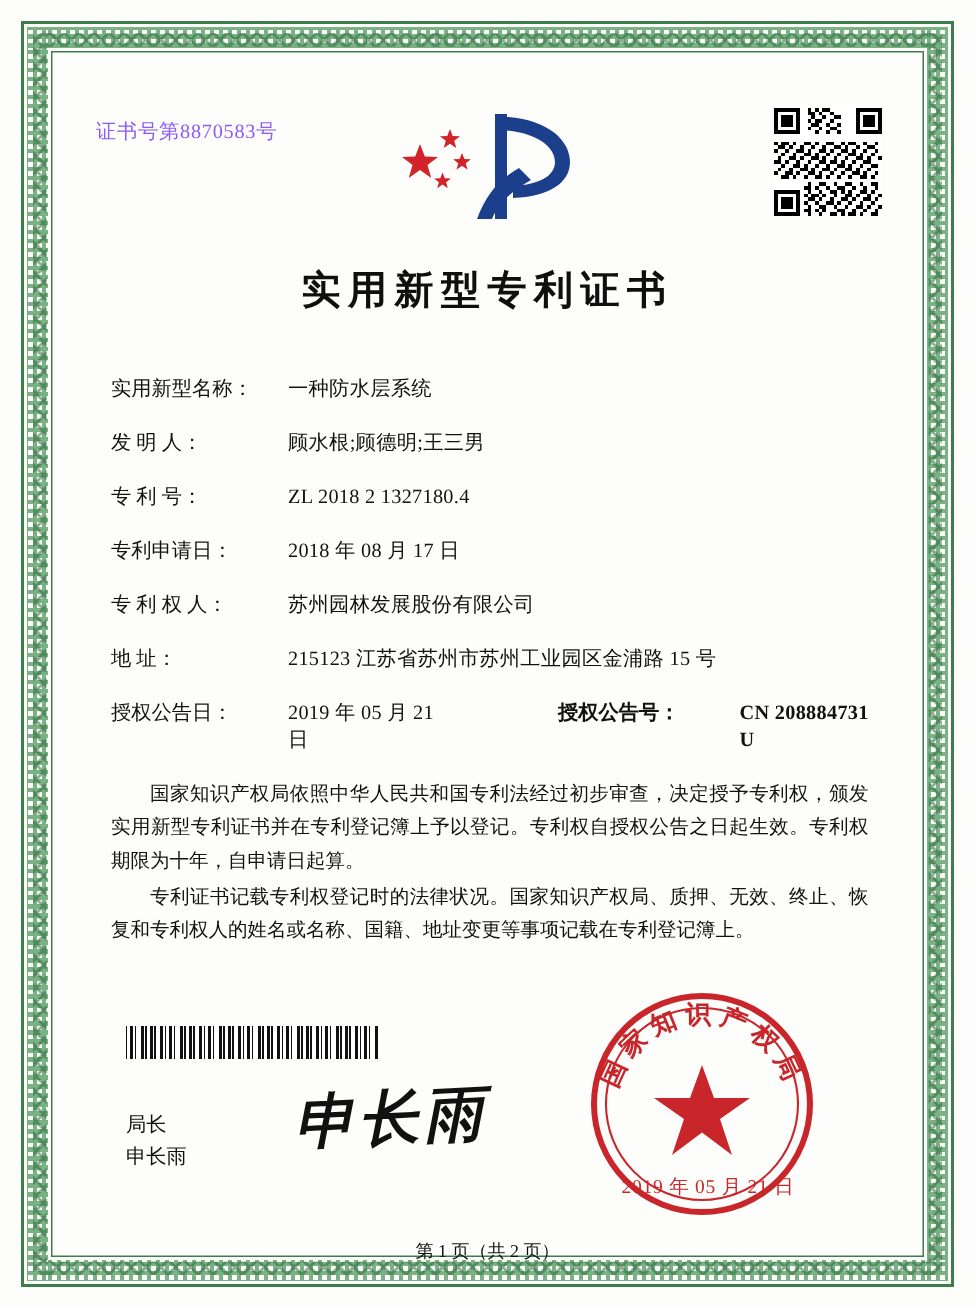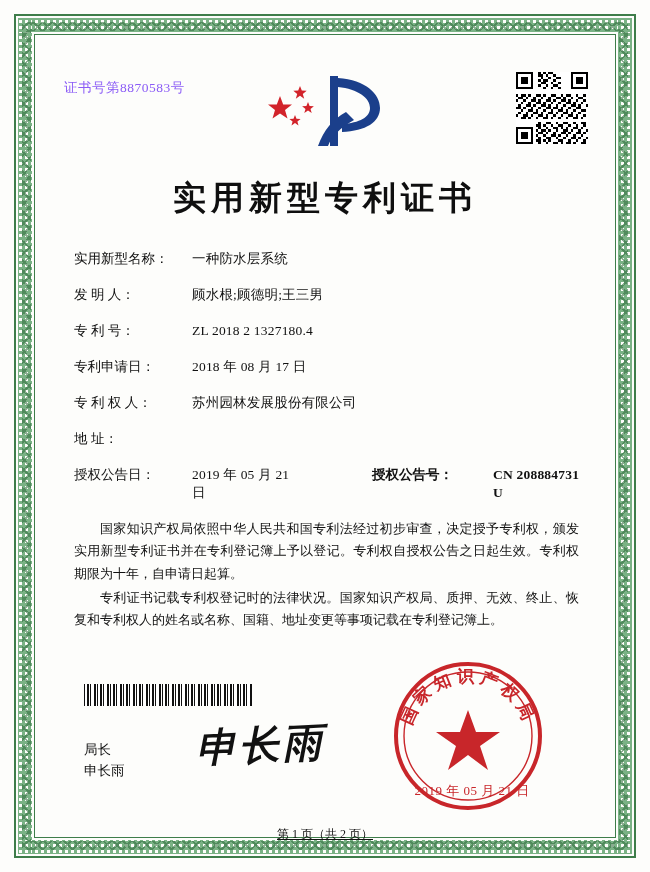--- a/index.html
+++ b/index.html
@@ -94,21 +94,21 @@
     width: 72px; height: 72px;
     background: #fff;
   }
   .qr svg { display:block; }
 
   .title {
     position: absolute;
     left: 0; right: 0;
     top: 176px;
     text-align: center;
-    font-size: 33px;
+    font-size: 26px;
     font-weight: bold;
     letter-spacing: 5px;
     color: #0f0f0f;
     font-family: "Liberation Serif", serif;
   }
 
   
   .fields {
     position: absolute;
     left: 74px;
@@ -209,21 +209,20 @@
   }
 
   
   .footer {
     position: absolute;
     left: 0; right: 0;
     top: 826px;
     text-align: center;
     font-size: 12px;
     color: #111;
-    text-decoration: underline;
   }
 </style>
 </head>
 <body>
 
 <div class="certificate">
 
   <div class="border-outer"></div>
   <div class="border-pattern"></div>
   <div class="border-pattern2"></div>
@@ -466,20 +465,21 @@
     <div class="row">
       <div class="label">专利申请日：</div>
       <div class="value">2018 年 08 月 17 日</div>
     </div>
     <div class="row">
       <div class="label">专 利 权 人：</div>
       <div class="value">苏州园林发展股份有限公司</div>
     </div>
     <div class="row">
       <div class="label">地        址：</div>
+      <div class="value">215123  江苏省苏州市苏州工业园区金浦路 15 号</div>
     </div>
     <div class="row dual">
       <div class="label">授权公告日：</div>
       <div class="value">2019 年 05 月 21 日</div>
       <div class="dual-second">
         <div class="label">授权公告号：</div>
         <div class="value">CN 208884731 U</div>
       </div>
     </div>
   </div>

